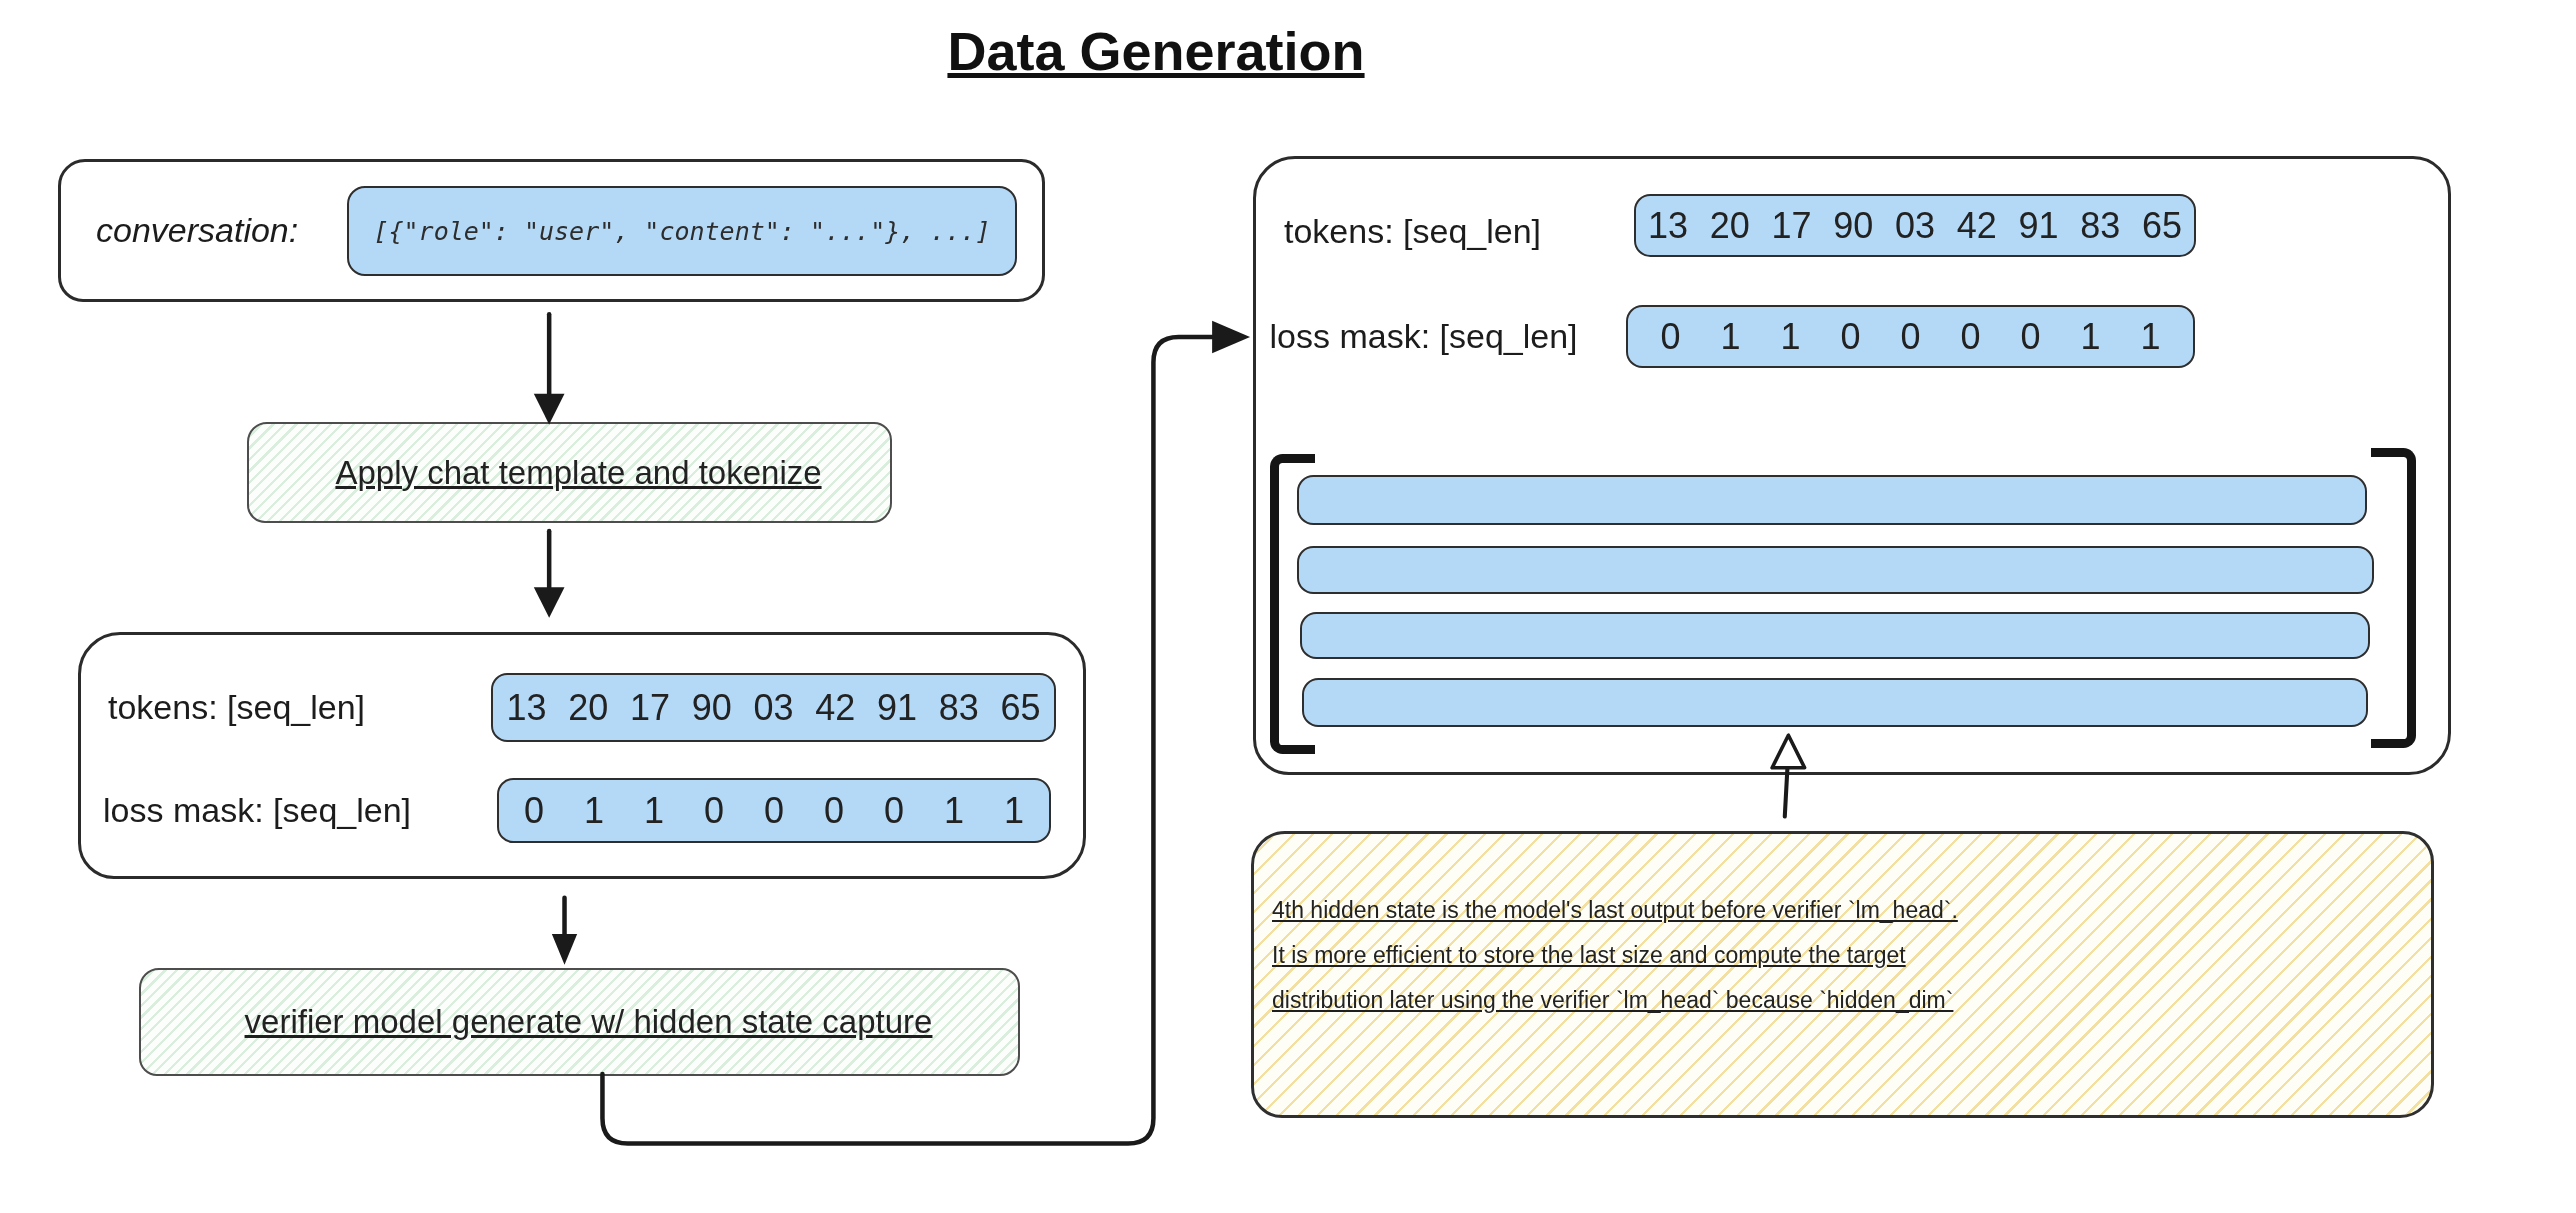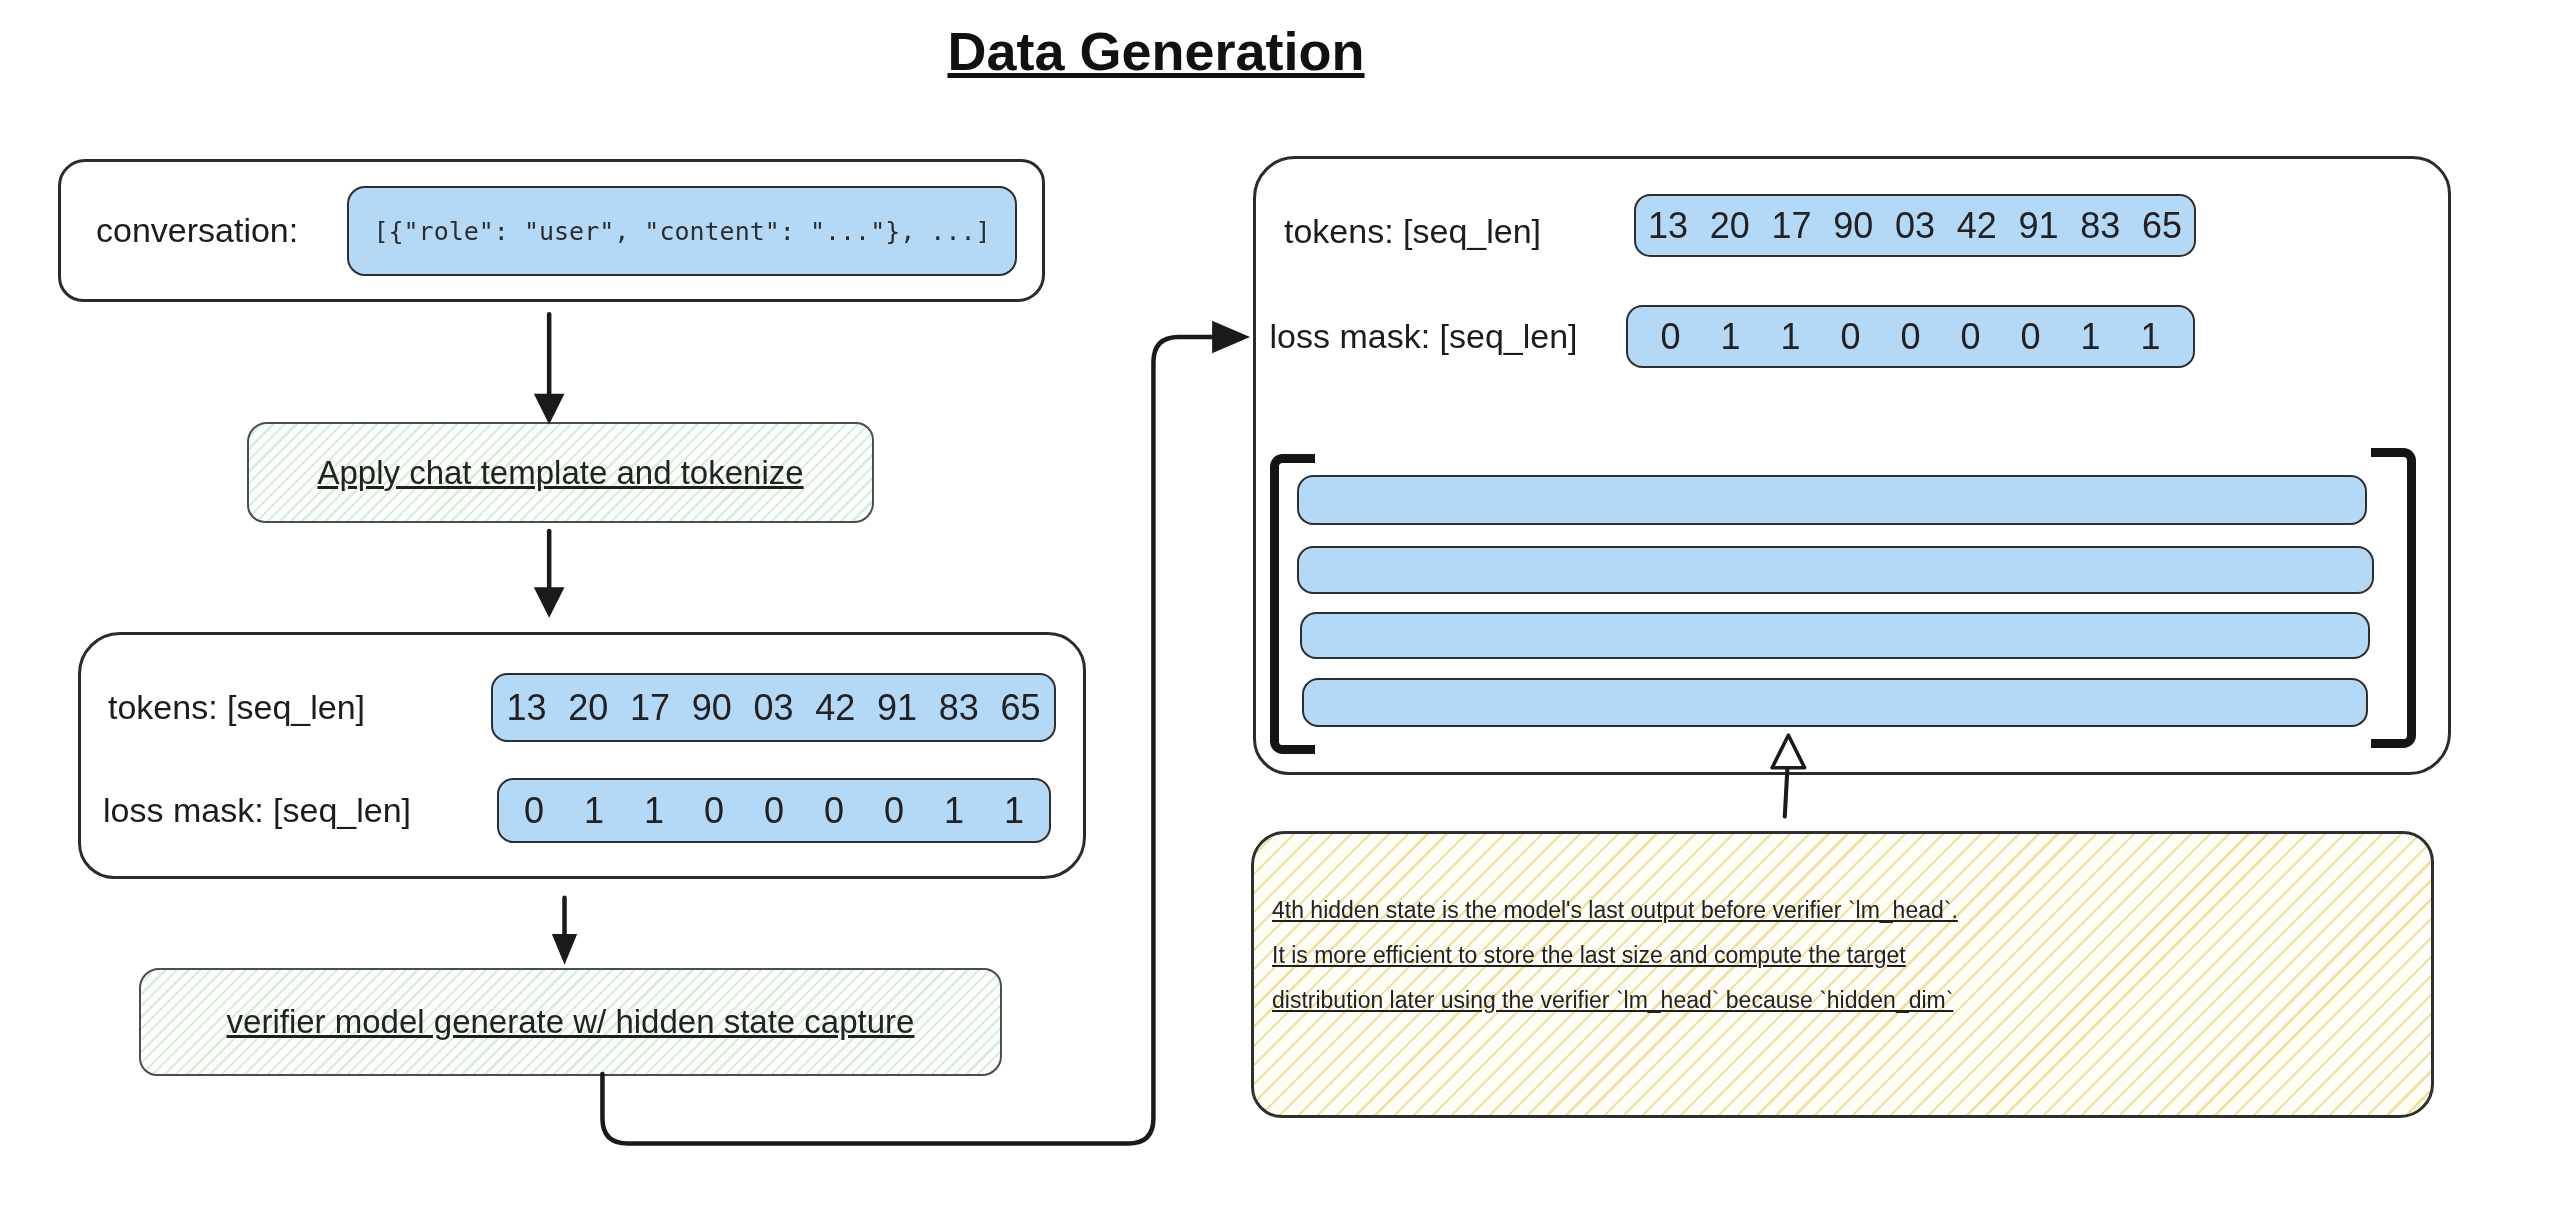--- a/index.html
+++ b/index.html
@@ -10,25 +10,25 @@
   .abs{position:absolute;text-decoration:underline;}
   .title{
     left:1156px;top:20px;transform:translateX(-50%);
     font-size:54px;font-weight:700;color:#111;white-space:nowrap;
   }
   .box{
     position:absolute;background:#ffffff;border:3.2px solid #2b2b2b;
     box-sizing:border-box;
   }
   .r-lg{border-radius:42px 38px 42px 36px;text-align:center;}
-  .r-md{border-radius:27px 23.5px 27px 25px;}
+  .r-md{border-radius:27px 23.5px 27px 25px;font-style:italic;}
   .hatch-green{
     background-color:#fbfefb;
     background-image:repeating-linear-gradient(135deg,#d9eedd 0px,#d9eedd 2.3px,rgba(0,0,0,0) 2.3px,rgba(0,0,0,0) 8.1px);
-    border:2.7px solid #4d4d4d;border-radius:20px 18px 20px 18px;
+    border:2.7px solid #4d4d4d;border-radius:20px 18px 20px 18px;padding-left:18px;
   }
   .hatch-yellow{
     background-color:#fffef6;
     background-image:repeating-linear-gradient(135deg,#f3dfa0 0px,#f3dfa0 2.3px,rgba(0,0,0,0) 2.3px,rgba(0,0,0,0) 13.5px);
     border:3.6px solid #2f2f2f;border-radius:34px 31px 34px 31px;
   }
   .pill{
     position:absolute;background:#b4d9f7;border:2.7px solid #2e2e2e;
     box-sizing:border-box;border-radius:16.3px;
     display:flex;align-items:center;justify-content:center;

